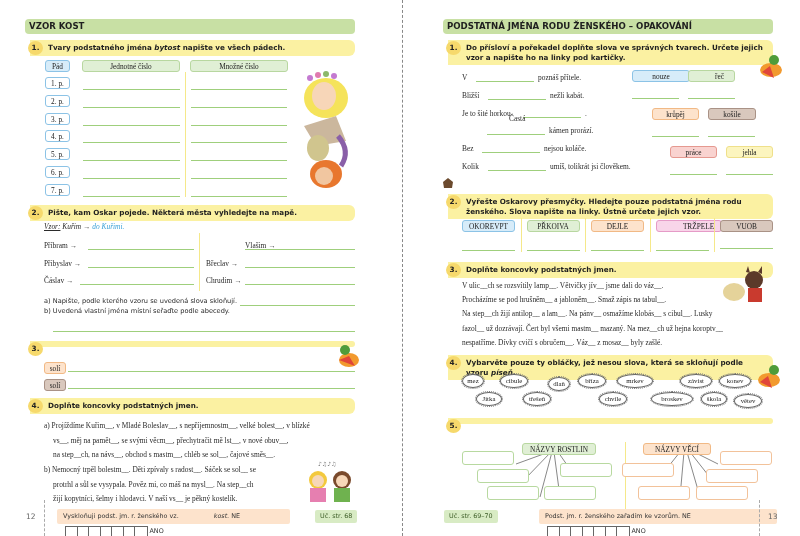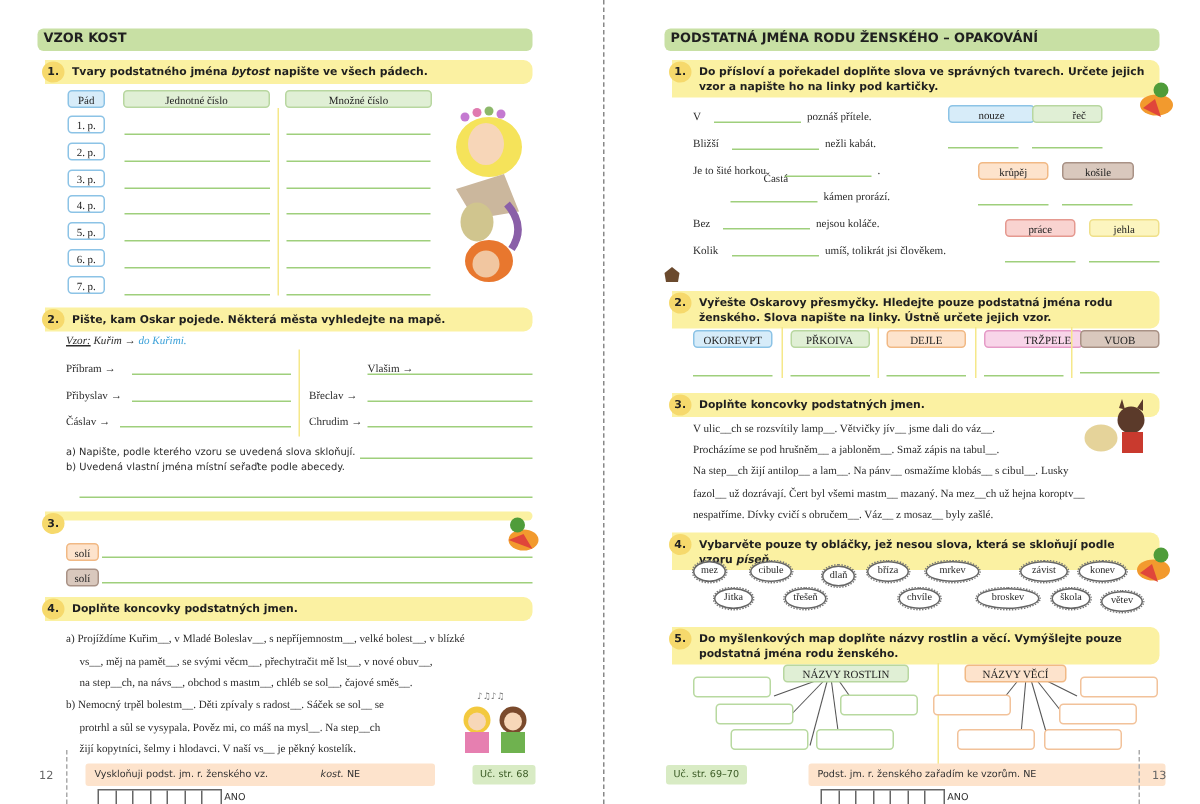--- a/index.html
+++ b/index.html
@@ -300,40 +300,39 @@
       <div class="cloud serif" style="left:72px; top:392px; width:26px;">Jitka</div>
       <div class="cloud serif" style="left:119px; top:392px; width:28px;">třešeň</div>
       <div class="cloud serif" style="left:195px; top:392px; width:28px;">chvíle</div>
       <div class="cloud serif" style="left:247px; top:392px; width:42px;">broskev</div>
       <div class="cloud serif" style="left:297px; top:392px; width:26px;">škola</div>
       <div class="cloud serif" style="left:330px; top:394px; width:28px;">větev</div>
     </div>
 
   <div class="task-bar" style="left:44px; top:418px; width:325px;">
     <span class="task-num">5.</span>
-    <span>Do myšlenkových map doplňte názvy rostlin a věcí. Vymýšlejte pouze podstatná jména rodu ženského.</span>
   </div>
 
   <svg style="position:absolute; left:50px; top:442px;" width="330" height="70">
     <g stroke="#555" stroke-width="0.7">
       <line x1="95" y1="10" x2="62" y2="22"></line>
         <line x1="97" y1="10" x2="70" y2="38"></line>
         <line x1="98" y1="10" x2="86" y2="55"></line>
         <line x1="100" y1="10" x2="106" y2="55"></line>
         <line x1="104" y1="10" x2="118" y2="30"></line>
       <line x1="226" y1="10" x2="210" y2="30"></line>
         <line x1="230" y1="10" x2="226" y2="55"></line>
         <line x1="233" y1="10" x2="246" y2="55"></line>
         <line x1="236" y1="10" x2="258" y2="38"></line>
         <line x1="240" y1="10" x2="264" y2="22"></line>
     </g>
   </svg>
   <div class="vline" style="left:221px; top:442px; height:68px;"></div>
 
-  <div class="chip chip-green serif" style="left:118px; top:443px; width:84px;">NÁZVY ROSTLIN</div>
+  <div class="chip chip-green serif" style="left:118px; top:443px; width:74px;">NÁZVY ROSTLIN</div>
   <div class="box-green" style="left:58px; top:451px; width:52px; height:14px;"></div>
   <div class="box-green" style="left:73px; top:469px; width:52px; height:14px;"></div>
   <div class="box-green" style="left:156px; top:463px; width:52px; height:14px;"></div>
   <div class="box-green" style="left:83px; top:486px; width:52px; height:14px;"></div>
   <div class="box-green" style="left:140px; top:486px; width:52px; height:14px;"></div>
 
   <div class="chip chip-orange serif" style="left:239px; top:443px; width:68px;">NÁZVY VĚCÍ</div>
   <div class="box-orange" style="left:316px; top:451px; width:52px; height:14px;"></div>
   <div class="box-orange" style="left:218px; top:463px; width:52px; height:14px;"></div>
   <div class="box-orange" style="left:302px; top:469px; width:52px; height:14px;"></div>

